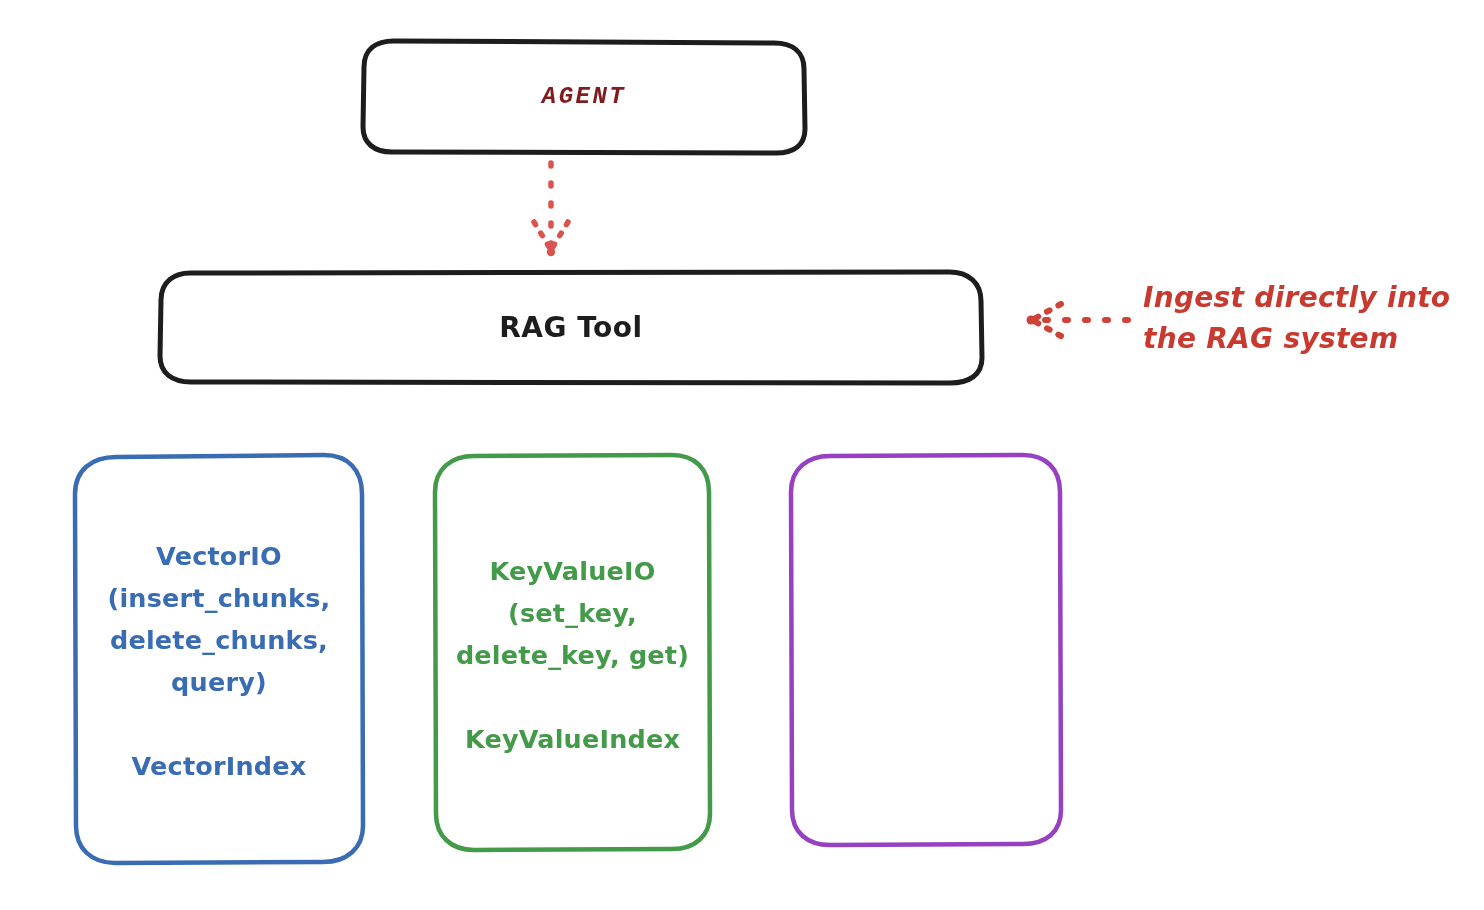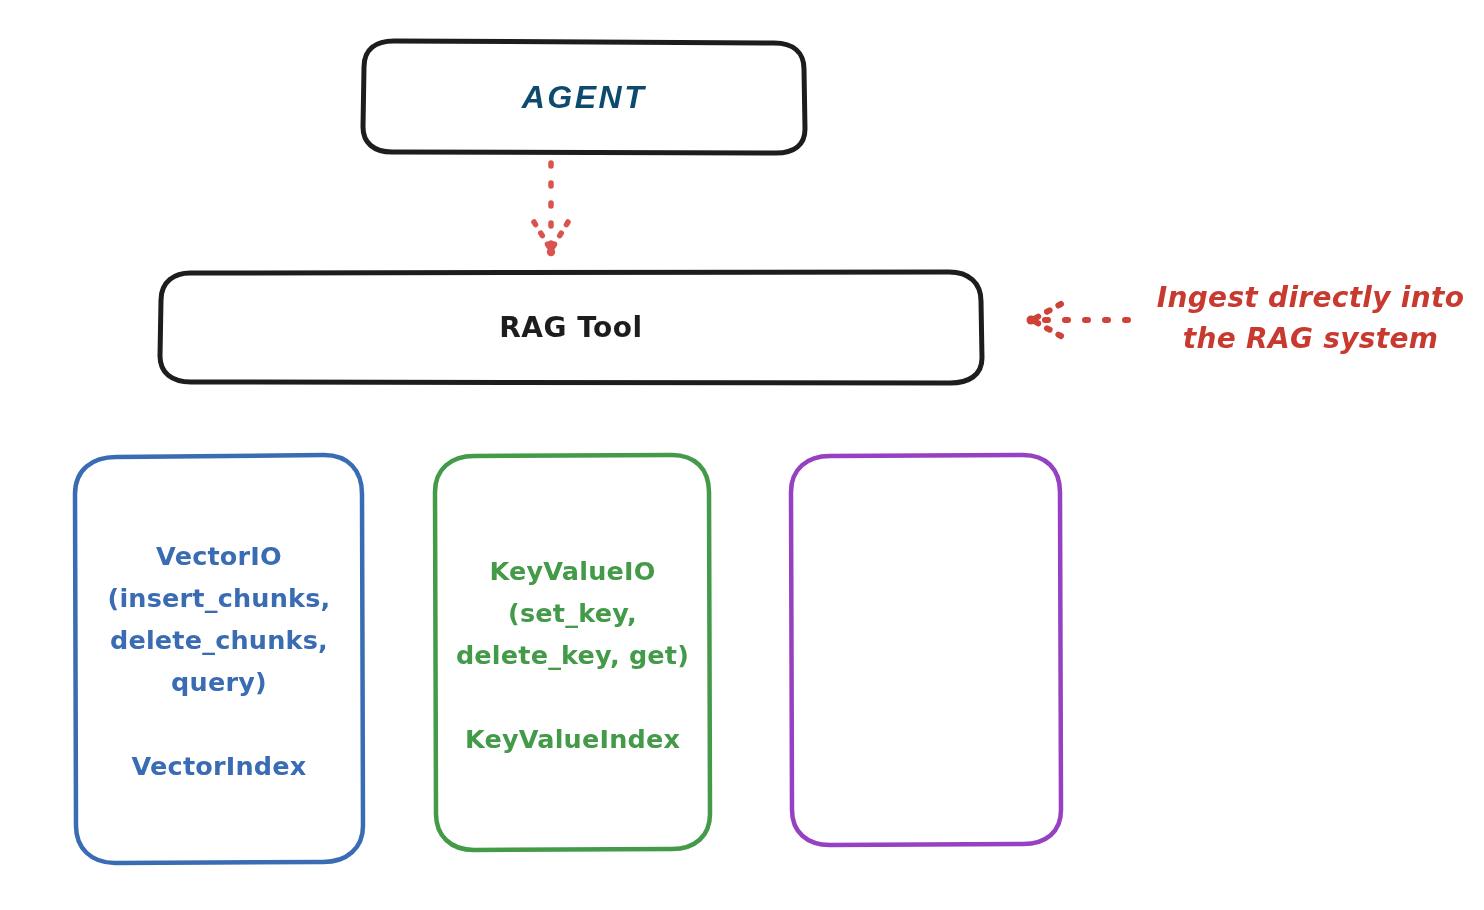--- a/index.html
+++ b/index.html
@@ -50,26 +50,26 @@
   }
 
   
   #agent-node {
     left: 358px;
     top: 37px;
     width: 452px;
     height: 120px;
   }
   #agent-node .node-label {
-    font-family: Liberation Sans, sans-serif;
+    font-family: Liberation Mono, monospace;
     font-style: italic;
     font-weight: 700;
-    font-size: 32px;
+    font-size: 24px;
     letter-spacing: 2.5px;
-    color: #0c4a6e;
+    color: #7f1d1d;
   }
 
   
   #rag-tool-node {
     left: 155px;
     top: 268px;
     width: 832px;
     height: 119px;
   }
   #rag-tool-node .node-label {
@@ -127,21 +127,20 @@
     color: #9640c2;
     padding-top: 100px;
   }
 
   
   #annotation-text {
     position: absolute;
     left: 1143px;
     top: 277px;
     width: 335px;
-    text-align: center;
     font-family: "DejaVu Sans", sans-serif;
     font-style: italic;
     font-weight: 600;
     font-size: 28px;
     line-height: 41px;
     letter-spacing: 0.3px;
     color: #c8392f;
     white-space: pre-line;
   }
 

